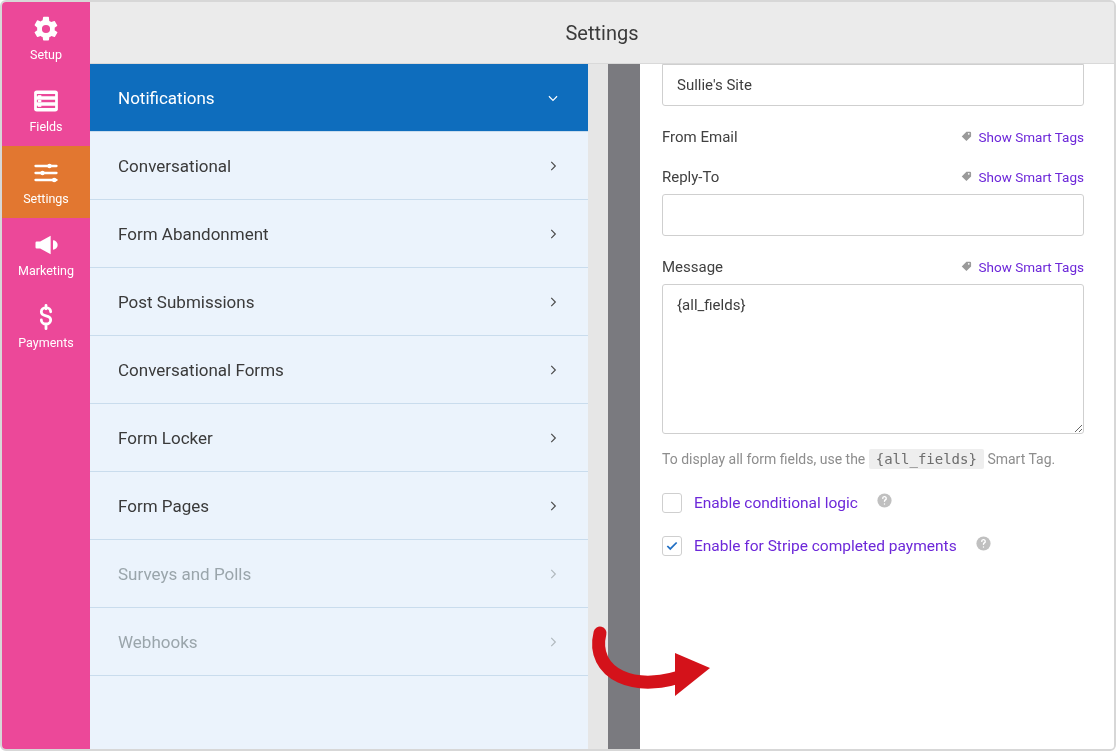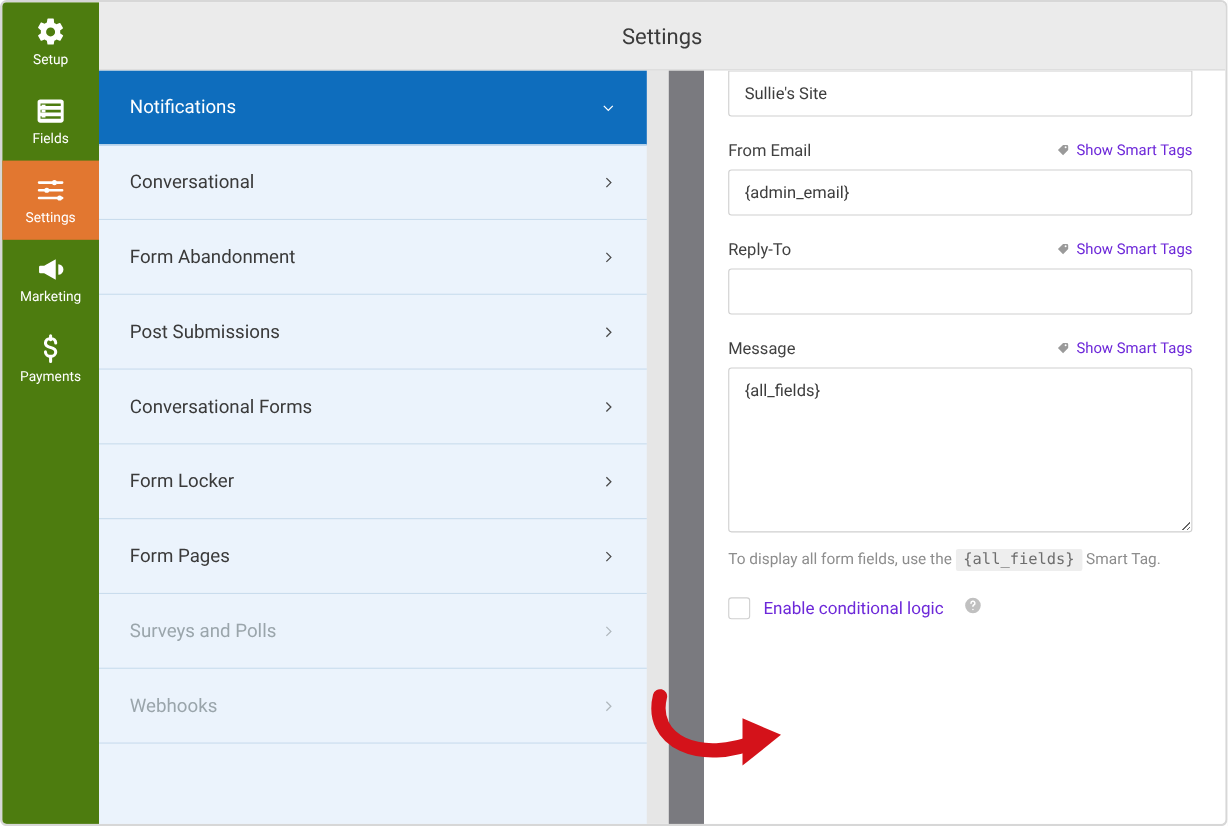--- a/index.html
+++ b/index.html
@@ -1,20 +1,20 @@
 <!DOCTYPE html>
 <html><head>
 <meta charset="utf-8">
 <style>
   *{box-sizing:border-box;margin:0;padding:0;font-family:-apple-system,BlinkMacSystemFont,"Segoe UI",Roboto,Helvetica,Arial,sans-serif}
   html,body{width:1116px;height:751px;overflow:hidden;background:#fff}
   .app{display:flex;width:1116px;height:751px;border:2px solid #d7d7d7;border-radius:6px;overflow:hidden;background:#fff}
 
   
-  .iconbar{width:88px;flex:0 0 88px;background:#4d7c0f;display:flex;flex-direction:column}
+  .iconbar{width:88px;flex:0 0 88px;background:#ec4899;display:flex;flex-direction:column}
   .iconbar .item{flex:0 0 auto;height:72px;display:flex;flex-direction:column;align-items:center;justify-content:center;gap:4px;color:#fff;cursor:pointer}
   .iconbar .item.active{background:#e27730}
   .iconbar .item svg{width:28px;height:28px;fill:#fff}
   .iconbar .item span{font-size:12.5px;color:#fff}
 
   
   .center{flex:1 1 auto;display:flex;flex-direction:column;background:#e6e6e6;min-width:0}
   .header{height:62px;background:#ebebeb;display:flex;align-items:center;justify-content:center;border-bottom:1px solid #d9d9d9}
   .header h1{font-size:20px;font-weight:400;color:#3b3b3b}
   .panelwrap{flex:1;display:flex;overflow:hidden}
@@ -171,21 +171,20 @@
         <div class="field">
           <div class="field-head">
             <label>From Email</label>
             <div class="smart">
               <svg viewBox="0 0 24 24">
                   <path d="M17 3h-6L3 11l8 8 8-8V5a2 2 0 0 0-2-2Zm-2 5a1.5 1.5 0 1 1 1.5-1.5A1.5 1.5 0 0 1 15 8Z"></path>
                 </svg>
               <span>Show Smart Tags</span>
             </div>
           </div>
-          <input class="tf" value="{admin_email}" style="">
         </div>
 
         <div class="field">
           <div class="field-head">
             <label>Reply-To</label>
             <div class="smart">
               <svg viewBox="0 0 24 24">
                   <path d="M17 3h-6L3 11l8 8 8-8V5a2 2 0 0 0-2-2Zm-2 5a1.5 1.5 0 1 1 1.5-1.5A1.5 1.5 0 0 1 15 8Z"></path>
                 </svg>
               <span>Show Smart Tags</span>
@@ -214,20 +213,32 @@
           <div class="box">
             
           </div>
           <span class="cblabel">Enable conditional logic</span>
           <span class="help"><svg viewBox="0 0 24 24">
                 <circle cx="12" cy="12" r="10"></circle>
                 <path d="M9.5 9a2.5 2.5 0 1 1 3.5 2.3c-.9.4-1 1-1 1.7M12 17h0" stroke="#fff" stroke-width="2" fill="none" stroke-linecap="round"></path>
               </svg></span>
         </div>
 
+        <div class="cbrow">
+          <div class="box checked">
+            <svg viewBox="0 0 24 24">
+                <path d="M4 12l5 5L20 6"></path>
+              </svg>
+          </div>
+          <span class="cblabel">Enable for Stripe completed payments</span>
+          <span class="help"><svg viewBox="0 0 24 24">
+                <circle cx="12" cy="12" r="10"></circle>
+                <path d="M9.5 9a2.5 2.5 0 1 1 3.5 2.3c-.9.4-1 1-1 1.7M12 17h0" stroke="#fff" stroke-width="2" fill="none" stroke-linecap="round"></path>
+              </svg></span>
+        </div>
 
       </div>
     </div>
   </div>
 
   <svg class="arrow" style="left:578px;top:616px" width="150" height="90" viewBox="0 0 150 90">
     <path d="M20 15 C 10 55, 55 78, 110 55" stroke="#d4121a" stroke-width="13" fill="none" stroke-linecap="round"></path>
     <path d="M95 35 L130 50 L95 78 Z" fill="#d4121a"></path>
   </svg>
 

